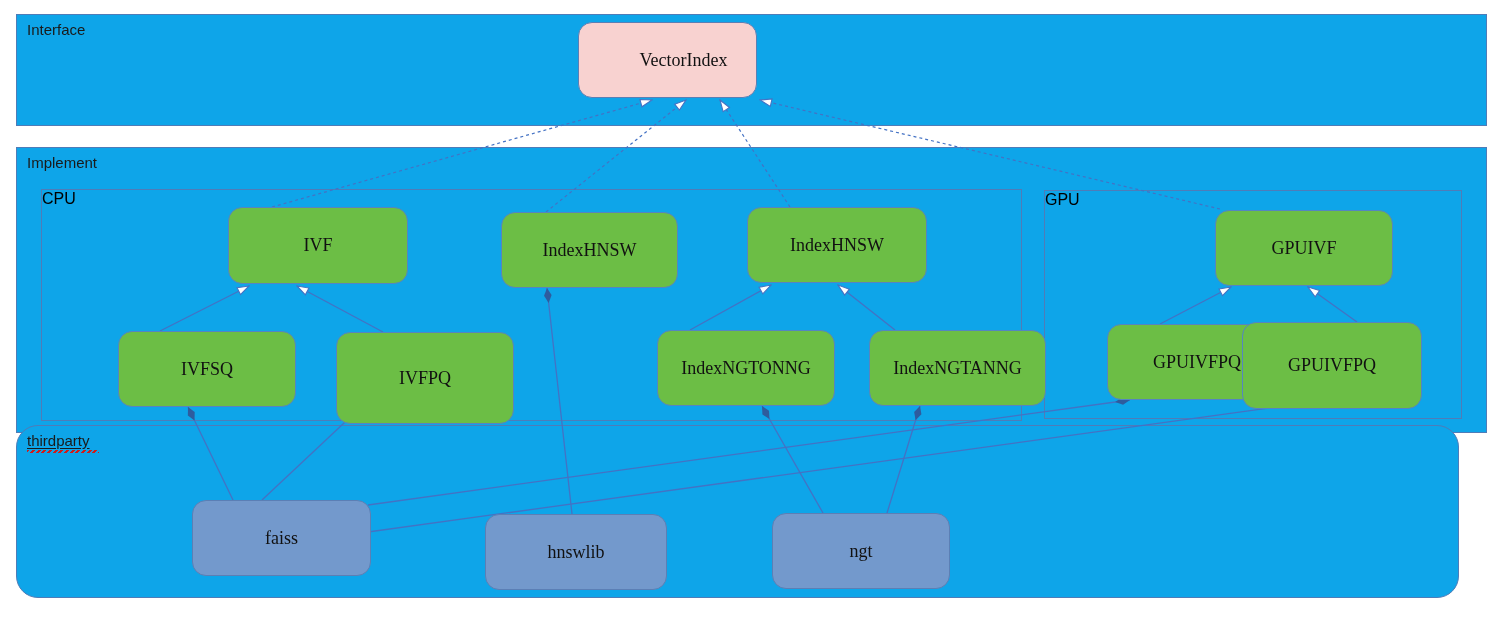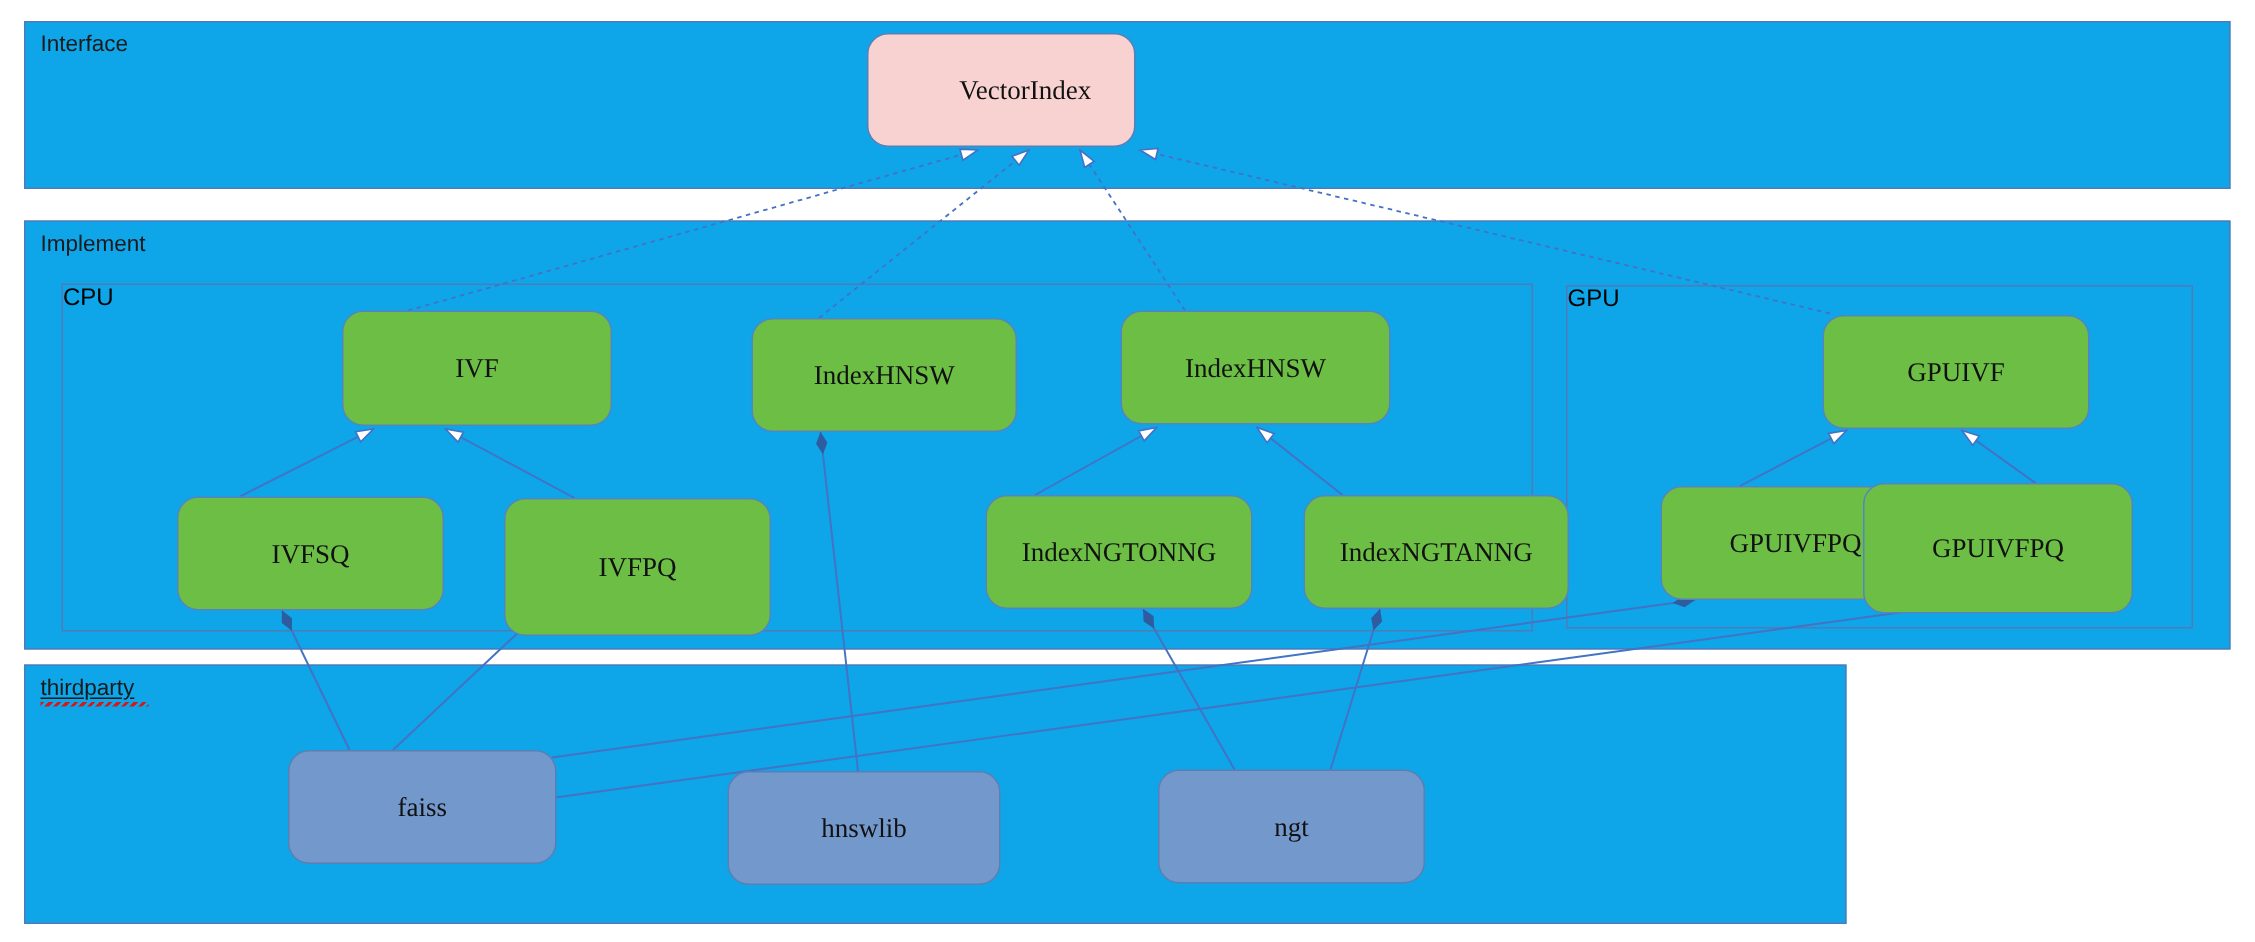--- a/index.html
+++ b/index.html
@@ -53,21 +53,21 @@
   </div>
 
   <div class="subcontainer" style="left:41px;top:189px;width:981px;height:232px;">
     <span class="clabel">CPU</span>
   </div>
 
   <div class="subcontainer" style="left:1044px;top:190px;width:418px;height:229px;">
     <span class="clabel">GPU</span>
   </div>
 
-  <div class="container" style="left:16px;top:443px;width:1215px;height:173px;">
+  <div class="container" style="left:16px;top:425px;width:1443px;height:173px;border-radius:22px;">
     <span class="clabel">
       <span class="underlined">thirdparty</span>
       <span class="squiggle" style="display:block;width:72px;"></span>
     </span>
   </div>
 
   <svg class="connectors" width="1503" height="628" viewBox="0 0 1503 628">
     <defs>
       <marker id="mTri" viewBox="0 0 14 10" markerWidth="14" markerHeight="10" refX="13" refY="5" orient="auto" markerUnits="userSpaceOnUse">
         <path d="M1.5,1.2 L13,5 L1.5,8.8 Z" fill="#ffffff" stroke="#4472c4" stroke-width="1.1"></path>

